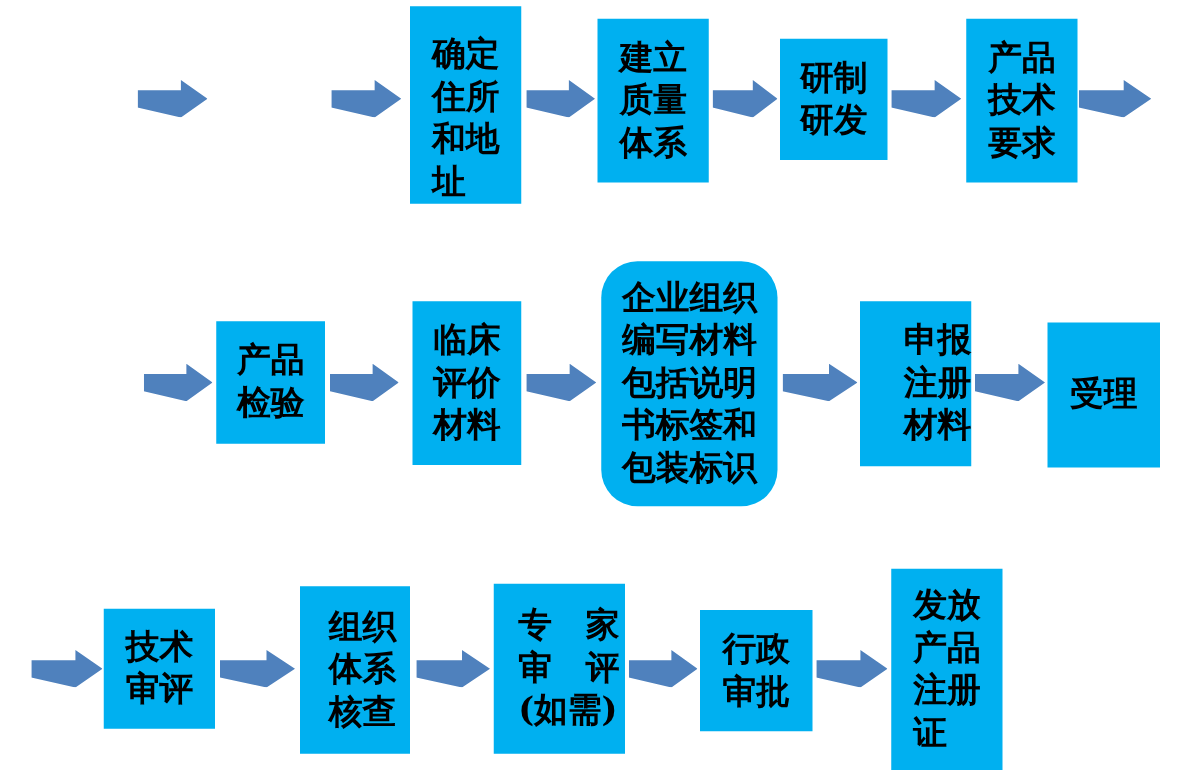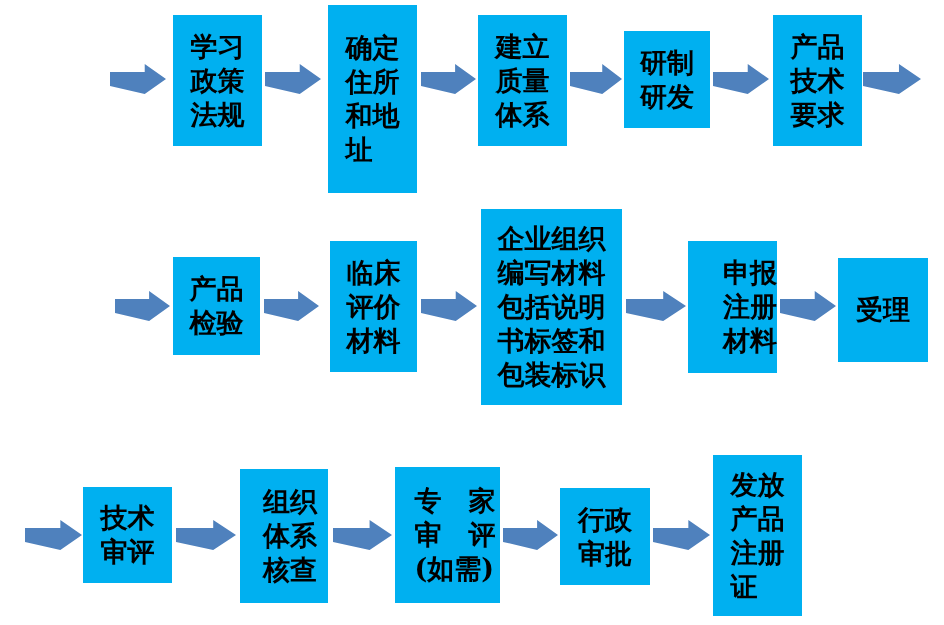--- a/index.html
+++ b/index.html
@@ -38,27 +38,22 @@
     position: absolute;
     background: var(--arrow-fill);
     clip-path: polygon(0 27%, 62% 27%, 62% 0, 100% 50%, 62% 100%, 0 73%);
   }
 </style>
 </head>
 <body>
 
 <div class="stage">
     <div class="arrow" style="left: 110px; top: 64px; width: 56px; height: 30px;"></div>
-    <div class="box" style="left: 173px; top: 15px; width: 89px; height: 131px;">
-      <div class="label">学习
-政策
-法规</div>
-    </div>
     <div class="arrow" style="left: 265px; top: 64px; width: 56px; height: 30px;"></div>
-    <div class="box" style="left: 328px; top: 5px; width: 89px; height: 188px;">
+    <div class="box" style="left: 328px; top: 5px; width: 89px; height: 158px; align-items: flex-end;">
       <div class="label">确定
 住所
 和地
 址</div>
     </div>
     <div class="arrow" style="left: 421px; top: 64px; width: 55px; height: 30px;"></div>
     <div class="box" style="left: 478px; top: 15px; width: 89px; height: 131px;">
       <div class="label">建立
 质量
 体系</div>
@@ -80,35 +75,35 @@
       <div class="label">产品
 检验</div>
     </div>
     <div class="arrow" style="left: 264px; top: 291px; width: 55px; height: 30px;"></div>
     <div class="box" style="left: 330px; top: 241px; width: 87px; height: 131px;">
       <div class="label">临床
 评价
 材料</div>
     </div>
     <div class="arrow" style="left: 421px; top: 291px; width: 56px; height: 30px;"></div>
-    <div class="box" style="left: 481px; top: 209px; width: 141px; height: 196px;">
+    <div class="box" style="left: 481px; top: 209px; width: 141px; height: 196px; border-radius: 29px;">
       <div class="label">企业组织
 编写材料
 包括说明
 书标签和
 包装标识</div>
     </div>
     <div class="arrow" style="left: 626px; top: 291px; width: 60px; height: 30px;"></div>
     <div class="box" style="left: 688px; top: 241px; width: 89px; height: 132px; justify-content: flex-end;">
       <div class="label">申报
 注册
 材料</div>
     </div>
     <div class="arrow" style="left: 780px; top: 291px; width: 56px; height: 30px;"></div>
-    <div class="box" style="left: 838px; top: 258px; width: 90px; height: 104px;">
+    <div class="box" style="left: 838px; top: 258px; width: 90px; height: 116px;">
       <div class="label">受理</div>
     </div>
     <div class="arrow" style="left: 25px; top: 520px; width: 57px; height: 30px;"></div>
     <div class="box" style="left: 83px; top: 487px; width: 89px; height: 96px;">
       <div class="label">技术
 审评</div>
     </div>
     <div class="arrow" style="left: 176px; top: 520px; width: 60px; height: 30px;"></div>
     <div class="box" style="left: 240px; top: 469px; width: 88px; height: 134px; padding-left: 12px;">
       <div class="label">组织

